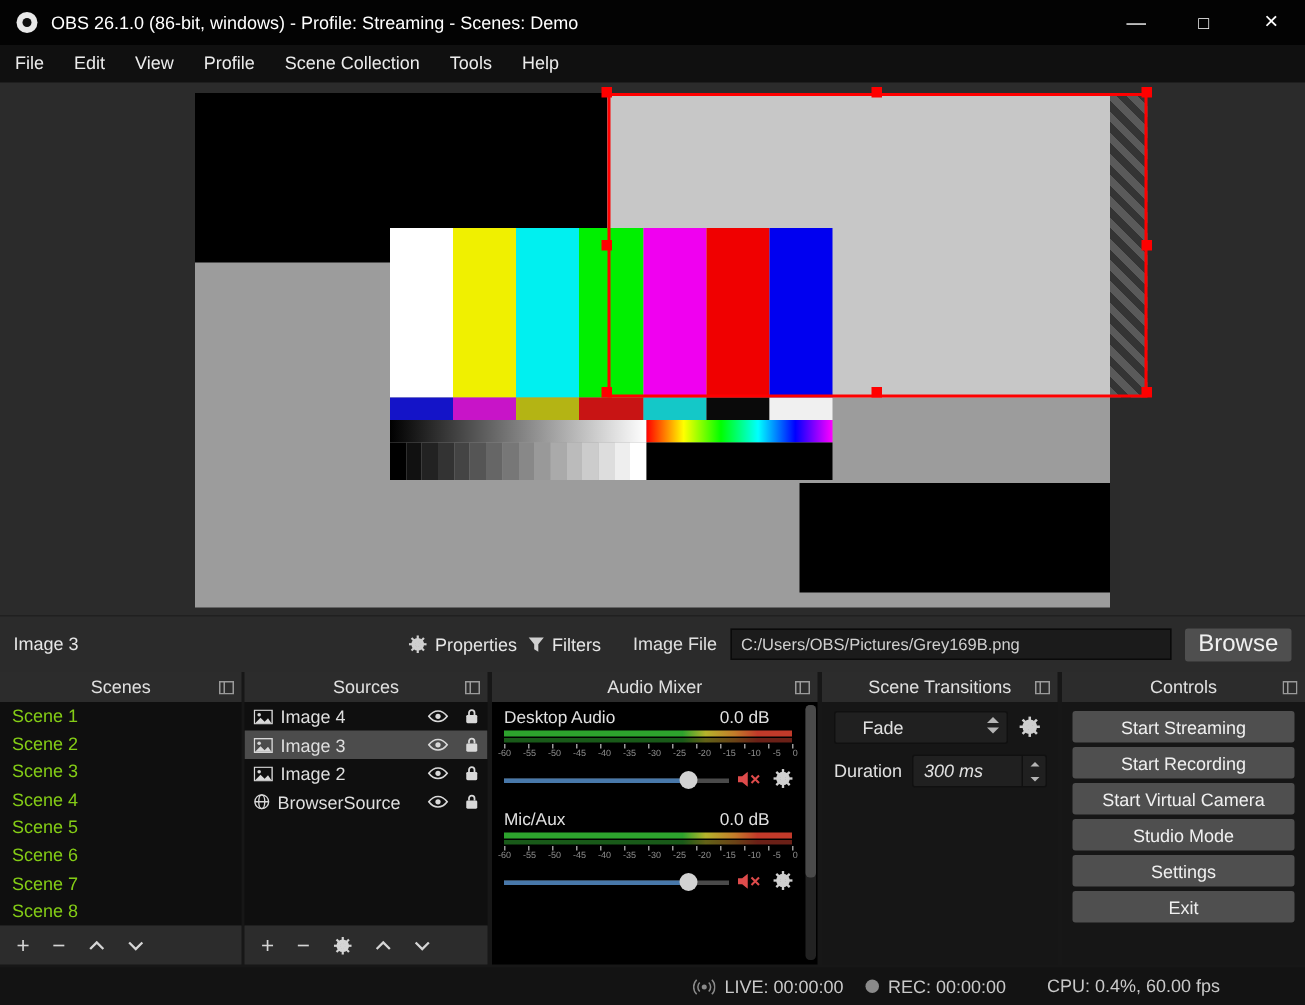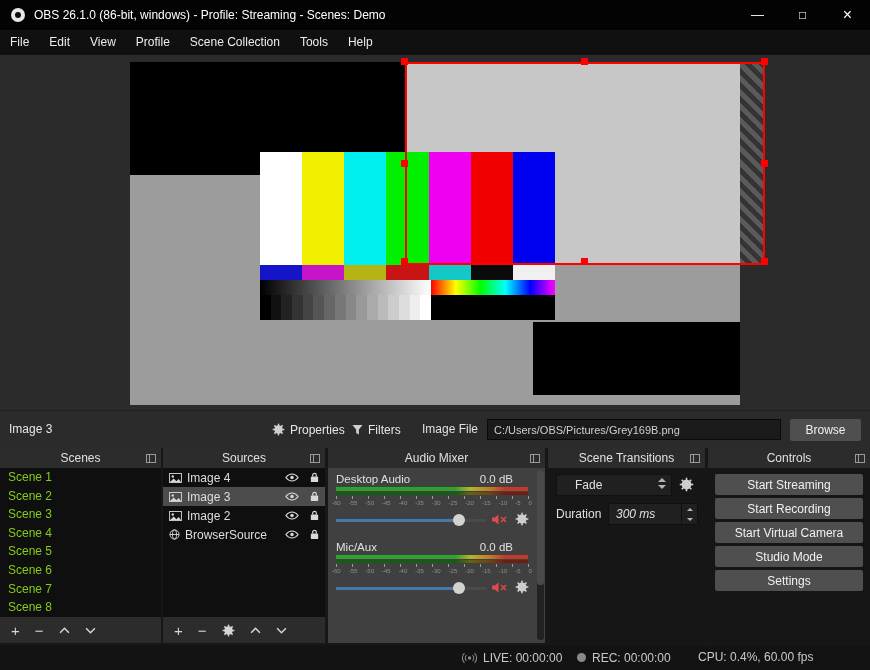--- a/index.html
+++ b/index.html
@@ -48,21 +48,21 @@
 
   
   .contextbar{position:absolute;left:0;top:410px;width:870px;height:38px;background:#2b2b2b;border-top:1px solid #202020;box-sizing:border-box;}
   .ctx-source-name{position:absolute;left:9px;top:0;line-height:37px;font-size:12px;color:#e6e6e6;}
   .ctx-btn{position:absolute;top:0;height:37px;display:flex;align-items:center;gap:5px;font-size:12px;color:#e6e6e6;background:none;border:none;padding:0;}
   .ctx-properties{left:272px;} .ctx-filters{left:352px;}
   .ctx-label{position:absolute;left:422px;top:0;line-height:37px;font-size:12px;color:#e0e0e0;}
   .ctx-input{position:absolute;left:487px;top:8px;width:294px;height:21px;background:#1b1b1b;border:1px solid #0a0a0a;
              color:#cfcfcf;font-size:11px;padding:0 6px;box-sizing:border-box;font-family:inherit;}
   .ctx-browse{position:absolute;left:790px;top:8px;width:71px;height:22px;background:#4f4f4f;border:none;border-radius:2px;
-              color:#f0f0f0;font-size:12px;font-family:inherit;}
+              color:#f0f0f0;font-size:16px;font-family:inherit;}
 
   
   .dock{position:absolute;top:448px;height:195px;background:#161616;}
   .dock-scenes{left:0;width:161px;}
   .dock-sources{left:163px;width:162px;}
   .dock-mixer{left:328px;width:217px;}
   .dock-transitions{left:548px;width:157px;}
   .dock-controls{left:708px;width:162px;}
   .dock-header{position:absolute;left:0;top:0;right:0;height:20px;background:#2c2c2c;text-align:center;line-height:20px;font-size:12px;color:#e0e0e0;}
   .dock-icon{position:absolute;right:5px;top:6px;color:#9a9a9a;}
@@ -72,21 +72,21 @@
 
   .scene-item{height:18.6px;line-height:18.6px;padding-left:8px;font-size:12px;color:#84cc16;}
 
   .source-row{height:19px;display:flex;align-items:center;font-size:12px;color:#dedede;}
   .source-row.selected{background:#4c4c4c;}
   .src-type-icon{margin:0 5px 0 6px;color:#d8d8d8;display:flex;}
   .src-name{flex:1;}
   .src-btn{width:22px;display:flex;justify-content:center;color:#d8d8d8;background:none;border:none;padding:0;}
 
   
-  .mixer-content{position:absolute;left:0;top:20px;right:0;bottom:0;background:#404040;}
+  .mixer-content{position:absolute;left:0;top:20px;right:0;bottom:0;background:#000000;}
   .mixer-ch{position:absolute;left:8px;width:196px;height:66px;}
   .ch1{top:5px;} .ch2{top:73px;}
   .ch-name{position:absolute;left:0;top:0;font-size:11.5px;color:#e0e0e0;}
   .ch-db{position:absolute;right:19px;top:0;font-size:11.5px;color:#e0e0e0;}
   .meter1{position:absolute;left:0;top:14px;height:4px;width:192px;
           background:linear-gradient(to right,#2da32d 0,#2da32d 62%,#b5b32b 70%,#c27c2a 80%,#c23a2a 88%,#c23a2a 100%);}
   .meter2{position:absolute;left:0;top:19px;height:3px;width:192px;
           background:linear-gradient(to right,#2da32d 0,#2da32d 62%,#b5b32b 70%,#c27c2a 80%,#c23a2a 88%,#c23a2a 100%);
           filter:brightness(.55);}
   .meter-ticks{position:absolute;left:0;top:23px;height:3px;width:192px;}
@@ -599,20 +599,21 @@
             <rect x="0.5" y="0.5" width="9" height="8" fill="none" stroke="currentColor"></rect>
             <line x1="3.5" y1="0.5" x2="3.5" y2="8.5" stroke="currentColor"></line>
           </svg>
         </span>
     </div>
     <button class="ctl-btn ctl-0">Start Streaming</button>
     <button class="ctl-btn ctl-1">Start Recording</button>
     <button class="ctl-btn ctl-2">Start Virtual Camera</button>
     <button class="ctl-btn ctl-3">Studio Mode</button>
     <button class="ctl-btn ctl-4">Settings</button>
+    <button class="ctl-btn ctl-5">Exit</button>
   </div>
 
   <div class="statusbar">
     <span class="sb-group sb-live">
       <span class="sb-icon">
           <svg width="15" height="12" viewBox="0 0 16 12">
             <circle cx="8" cy="6" r="1.8" fill="currentColor"></circle>
             <path d="M4.8 2.8a4.5 4.5 0 0 0 0 6.4M11.2 2.8a4.5 4.5 0 0 1 0 6.4M2.6 0.8a7.4 7.4 0 0 0 0 10.4M13.4 0.8a7.4 7.4 0 0 1 0 10.4" fill="none" stroke="currentColor" stroke-width="1.1"></path>
           </svg>
         </span>

